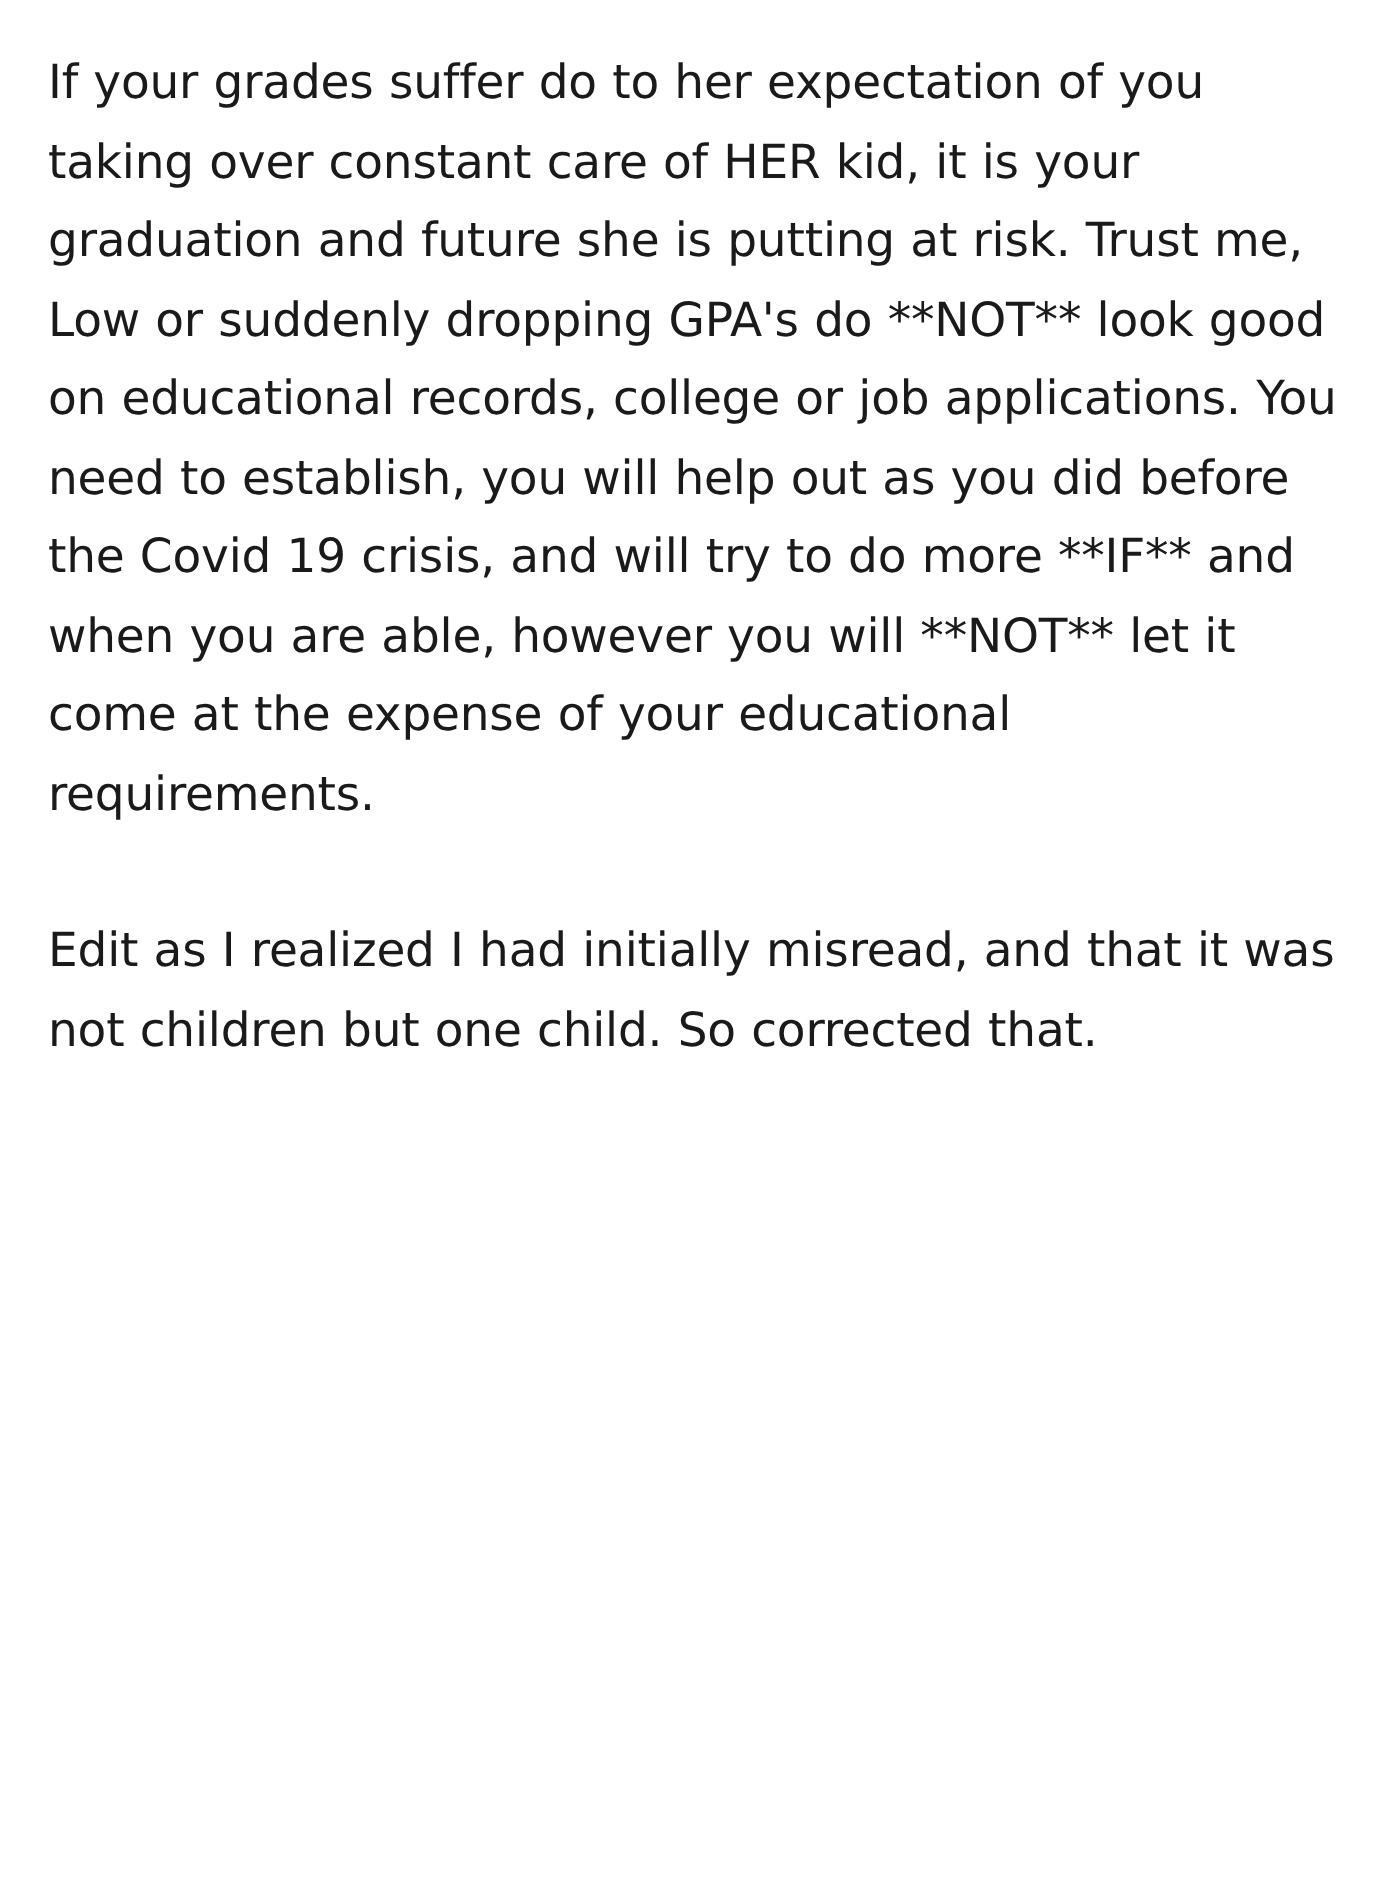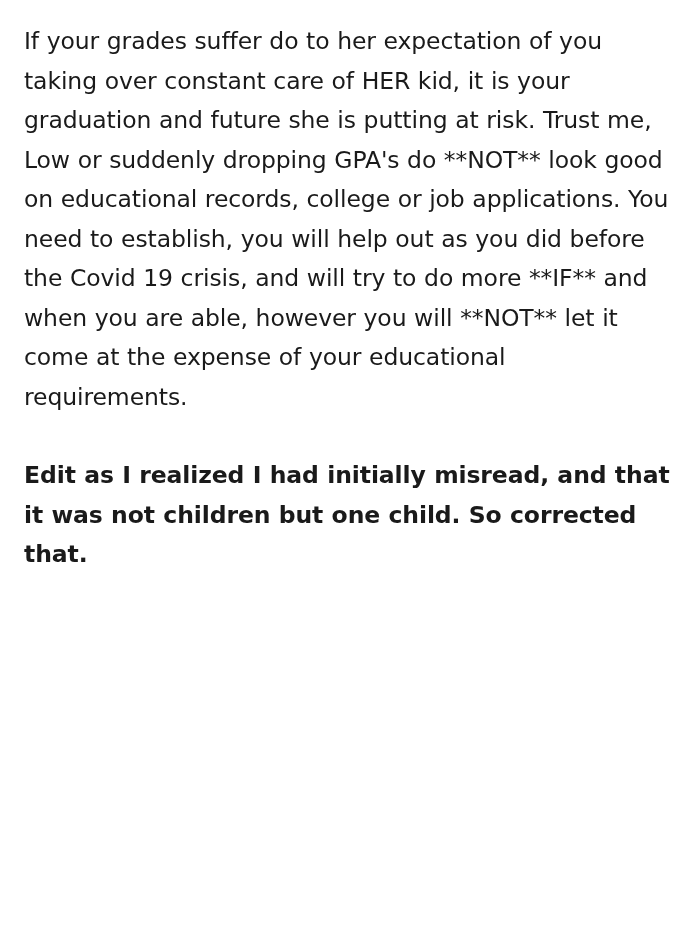--- a/index.html
+++ b/index.html
@@ -26,21 +26,20 @@
     line-height: 39.5px;
     letter-spacing: -0.1px;
     word-spacing: 0.3px;
   }
   .paragraph {
     margin: 0 0 39px 0;
     white-space: pre-wrap;
   }
   .paragraph:last-child {
     margin-bottom: 0;
-    font-weight: bold;
   }
 </style>
 </head>
 <body>
 
 <div class="page">
   <div class="text-block">
     <p class="paragraph">If your grades suffer do to her expectation of you taking over constant care of HER kid, it is your graduation and future she is putting at risk. Trust me, Low or suddenly dropping GPA's do **NOT** look good on educational records, college or job applications. You need to establish, you will help out as you did before the Covid 19 crisis, and will try to do more **IF** and when you are able, however you will **NOT** let it come at the expense of your educational requirements.</p>
     <p class="paragraph">Edit as I realized I had initially misread, and that it was not children but one child. So corrected that.</p>
   </div>

